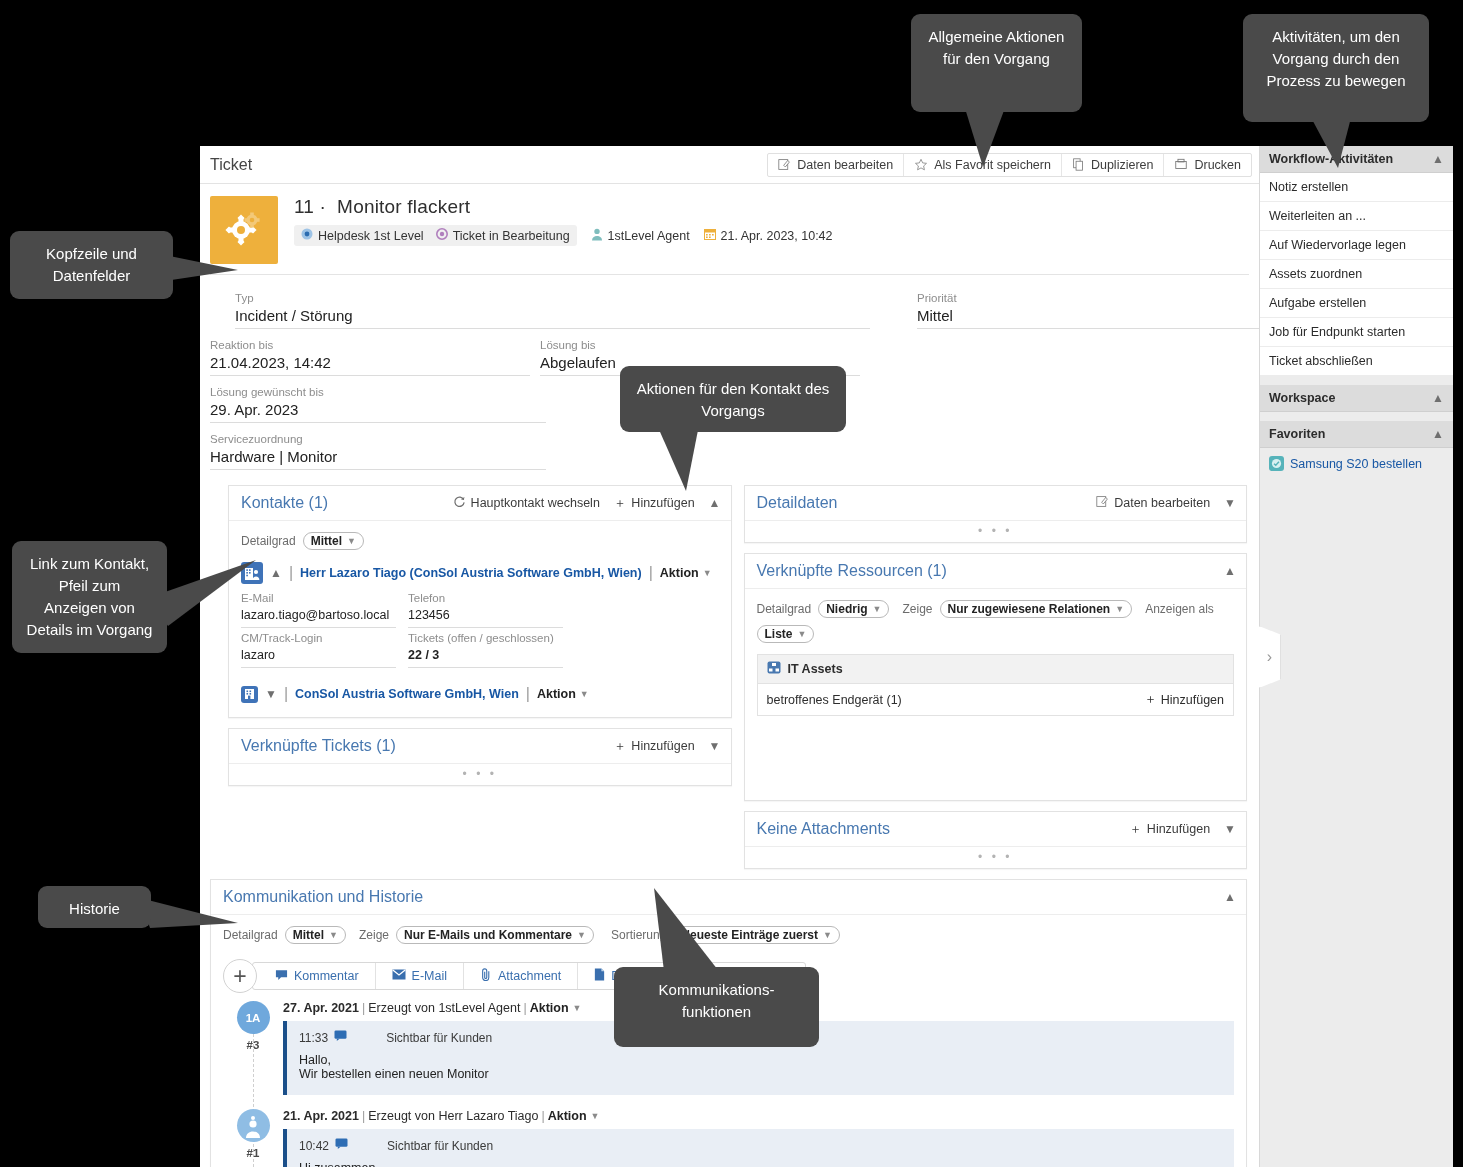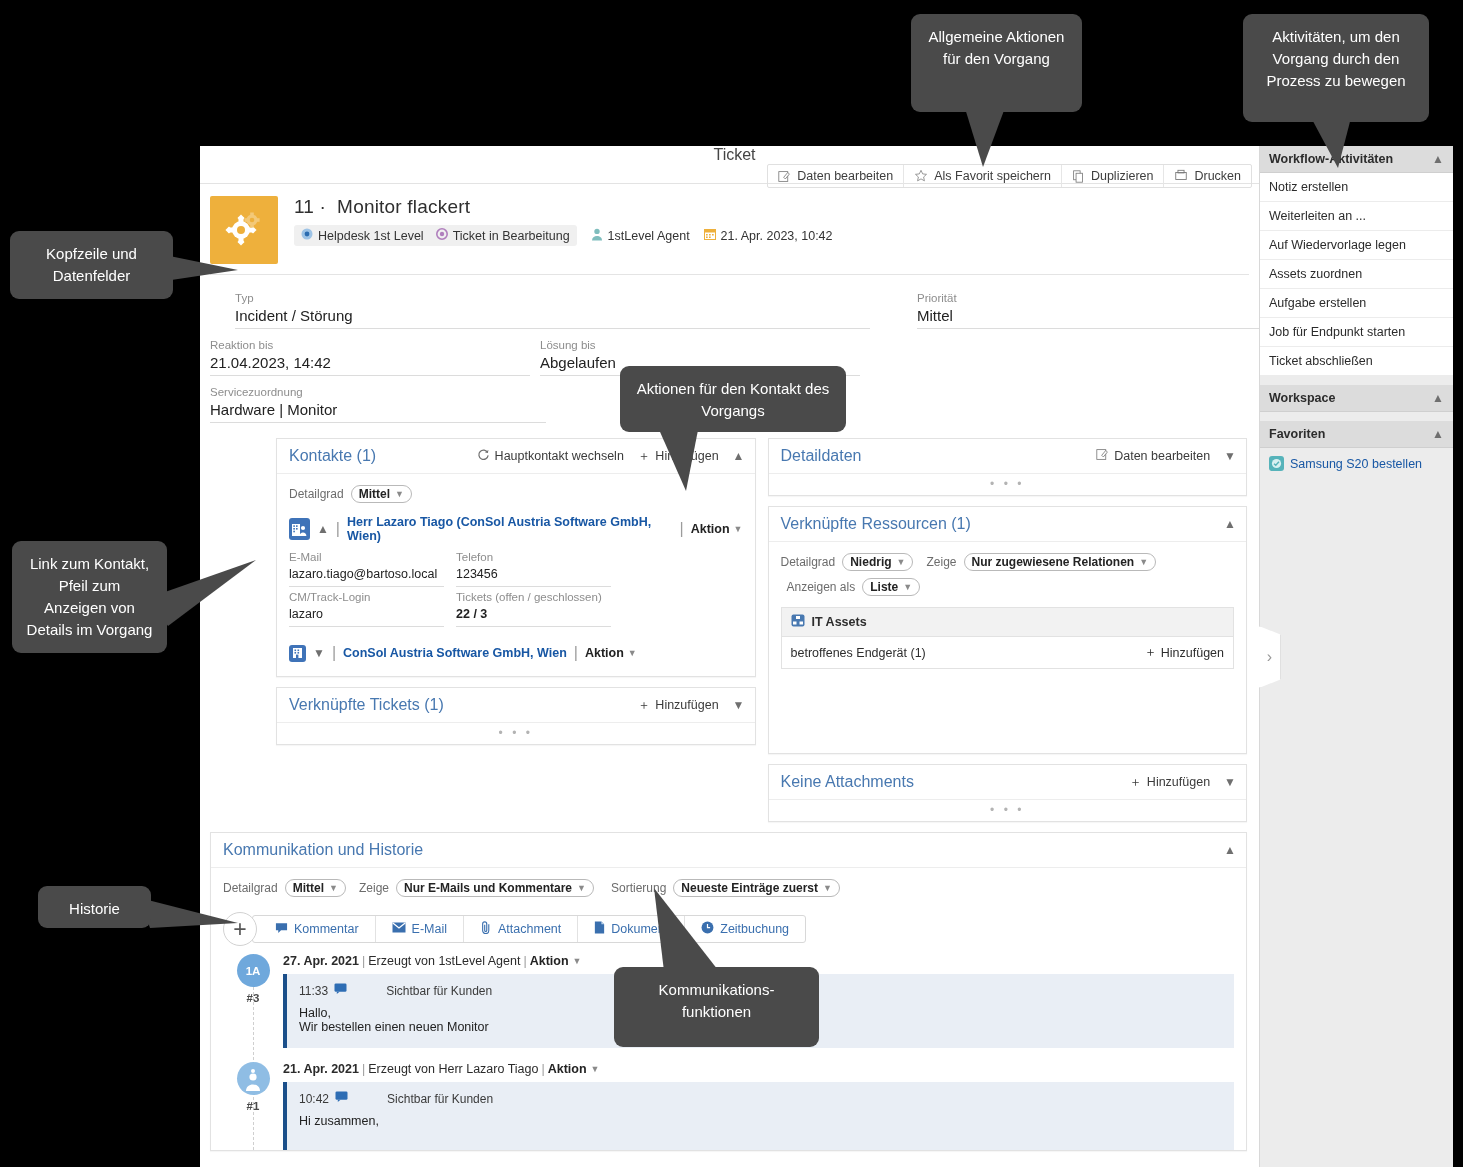--- a/index.html
+++ b/index.html
@@ -23,21 +23,20 @@
     box-shadow:0 0 10px rgba(0,0,0,.55);
   }
   #main-col { width:1059px; position:relative; background:#fff; }
   #right-col { width:194px; background:#ececec; position:relative; border-left:1px solid #d8d8d8;}
 
   
   .topbar {
     height:38px; display:flex; align-items:center;
     border-bottom:1px solid #e3e3e3; background:#fff;
     padding-left:10px;
-    flex-direction:column;
   }
   .topbar .title { font-size:16px; color:#454545; }
   .topbar .actions { margin-left:auto; display:flex; align-items:center;
      border:1px solid #e0e0e0; border-radius:2px; margin-right:7px; height:24px; }
   .act {
     display:flex; align-items:center; gap:6px; font-size:12.5px; color:#3d3d3d;
     padding:0 10px; height:22px; border-right:1px solid #e6e6e6; cursor:pointer;
     white-space:nowrap;
   }
   .act:last-child{border-right:none;}
@@ -63,21 +62,21 @@
   .fcolB { flex:1; padding-left:22px;}
   .frow { display:flex; }
   .field { padding:6px 0 3px 0; margin-right:10px; }
   .field .lbl { font-size:11.5px; color:#8d8d8d; line-height:15px;}
   .field .val { font-size:15px; color:#222; line-height:19px; padding-bottom:3px; border-bottom:1px solid #dcdcdc;}
   .f-w330 { width:336px; }
   .f-full { width:100%; margin-right:0;margin-left:25px; }
   .headsep { border-bottom:1px solid #e4e4e4; margin:10px 10px 0 10px; }
 
   
-  .panels { display:flex; padding:8px 12px 0 28px; gap:12px;margin-left:48px; }
+  .panels { display:flex; padding:8px 12px 0 28px; gap:12px; }
   .pcol { flex:1; min-width:0; }
   .panel {
     border:1px solid #e2e2e2; background:#fff; margin-bottom:10px;
     box-shadow:0 1px 1px rgba(0,0,0,.035);
   }
   .phead { display:flex; align-items:center; padding:8px 10px 8px 12px; }
   .ptitle { font-size:16px; color:#4878b0; }
   .phead .right { margin-left:auto; display:flex; align-items:center; gap:14px; font-size:12.5px; color:#3b3b3b;}
   .hact { display:flex; align-items:center; gap:5px; cursor:pointer; white-space:nowrap;}
   .chev { color:#6f6f6f; font-size:12px; cursor:pointer; }
@@ -306,20 +305,26 @@
             <div class="lbl">Reaktion bis</div>
             <div class="val">21.04.2023, 14:42</div>
           </div>
           <div class="field f-w330">
             <div class="lbl">Lösung bis</div>
             <div class="val">Abgelaufen</div>
           </div>
         </div>
         <div class="frow">
           <div class="field f-w330">
+            <div class="lbl">Lösung gewünscht bis</div>
+            <div class="val">29. Apr. 2023</div>
+          </div>
+        </div>
+        <div class="frow">
+          <div class="field f-w330">
             <div class="lbl">Servicezuordnung</div>
             <div class="val">Hardware | Monitor</div>
           </div>
         </div>
       </div>
       <div class="fcolB">
         <div class="field f-full">
           <div class="lbl">Priorität</div>
           <div class="val">Mittel</div>
         </div>

